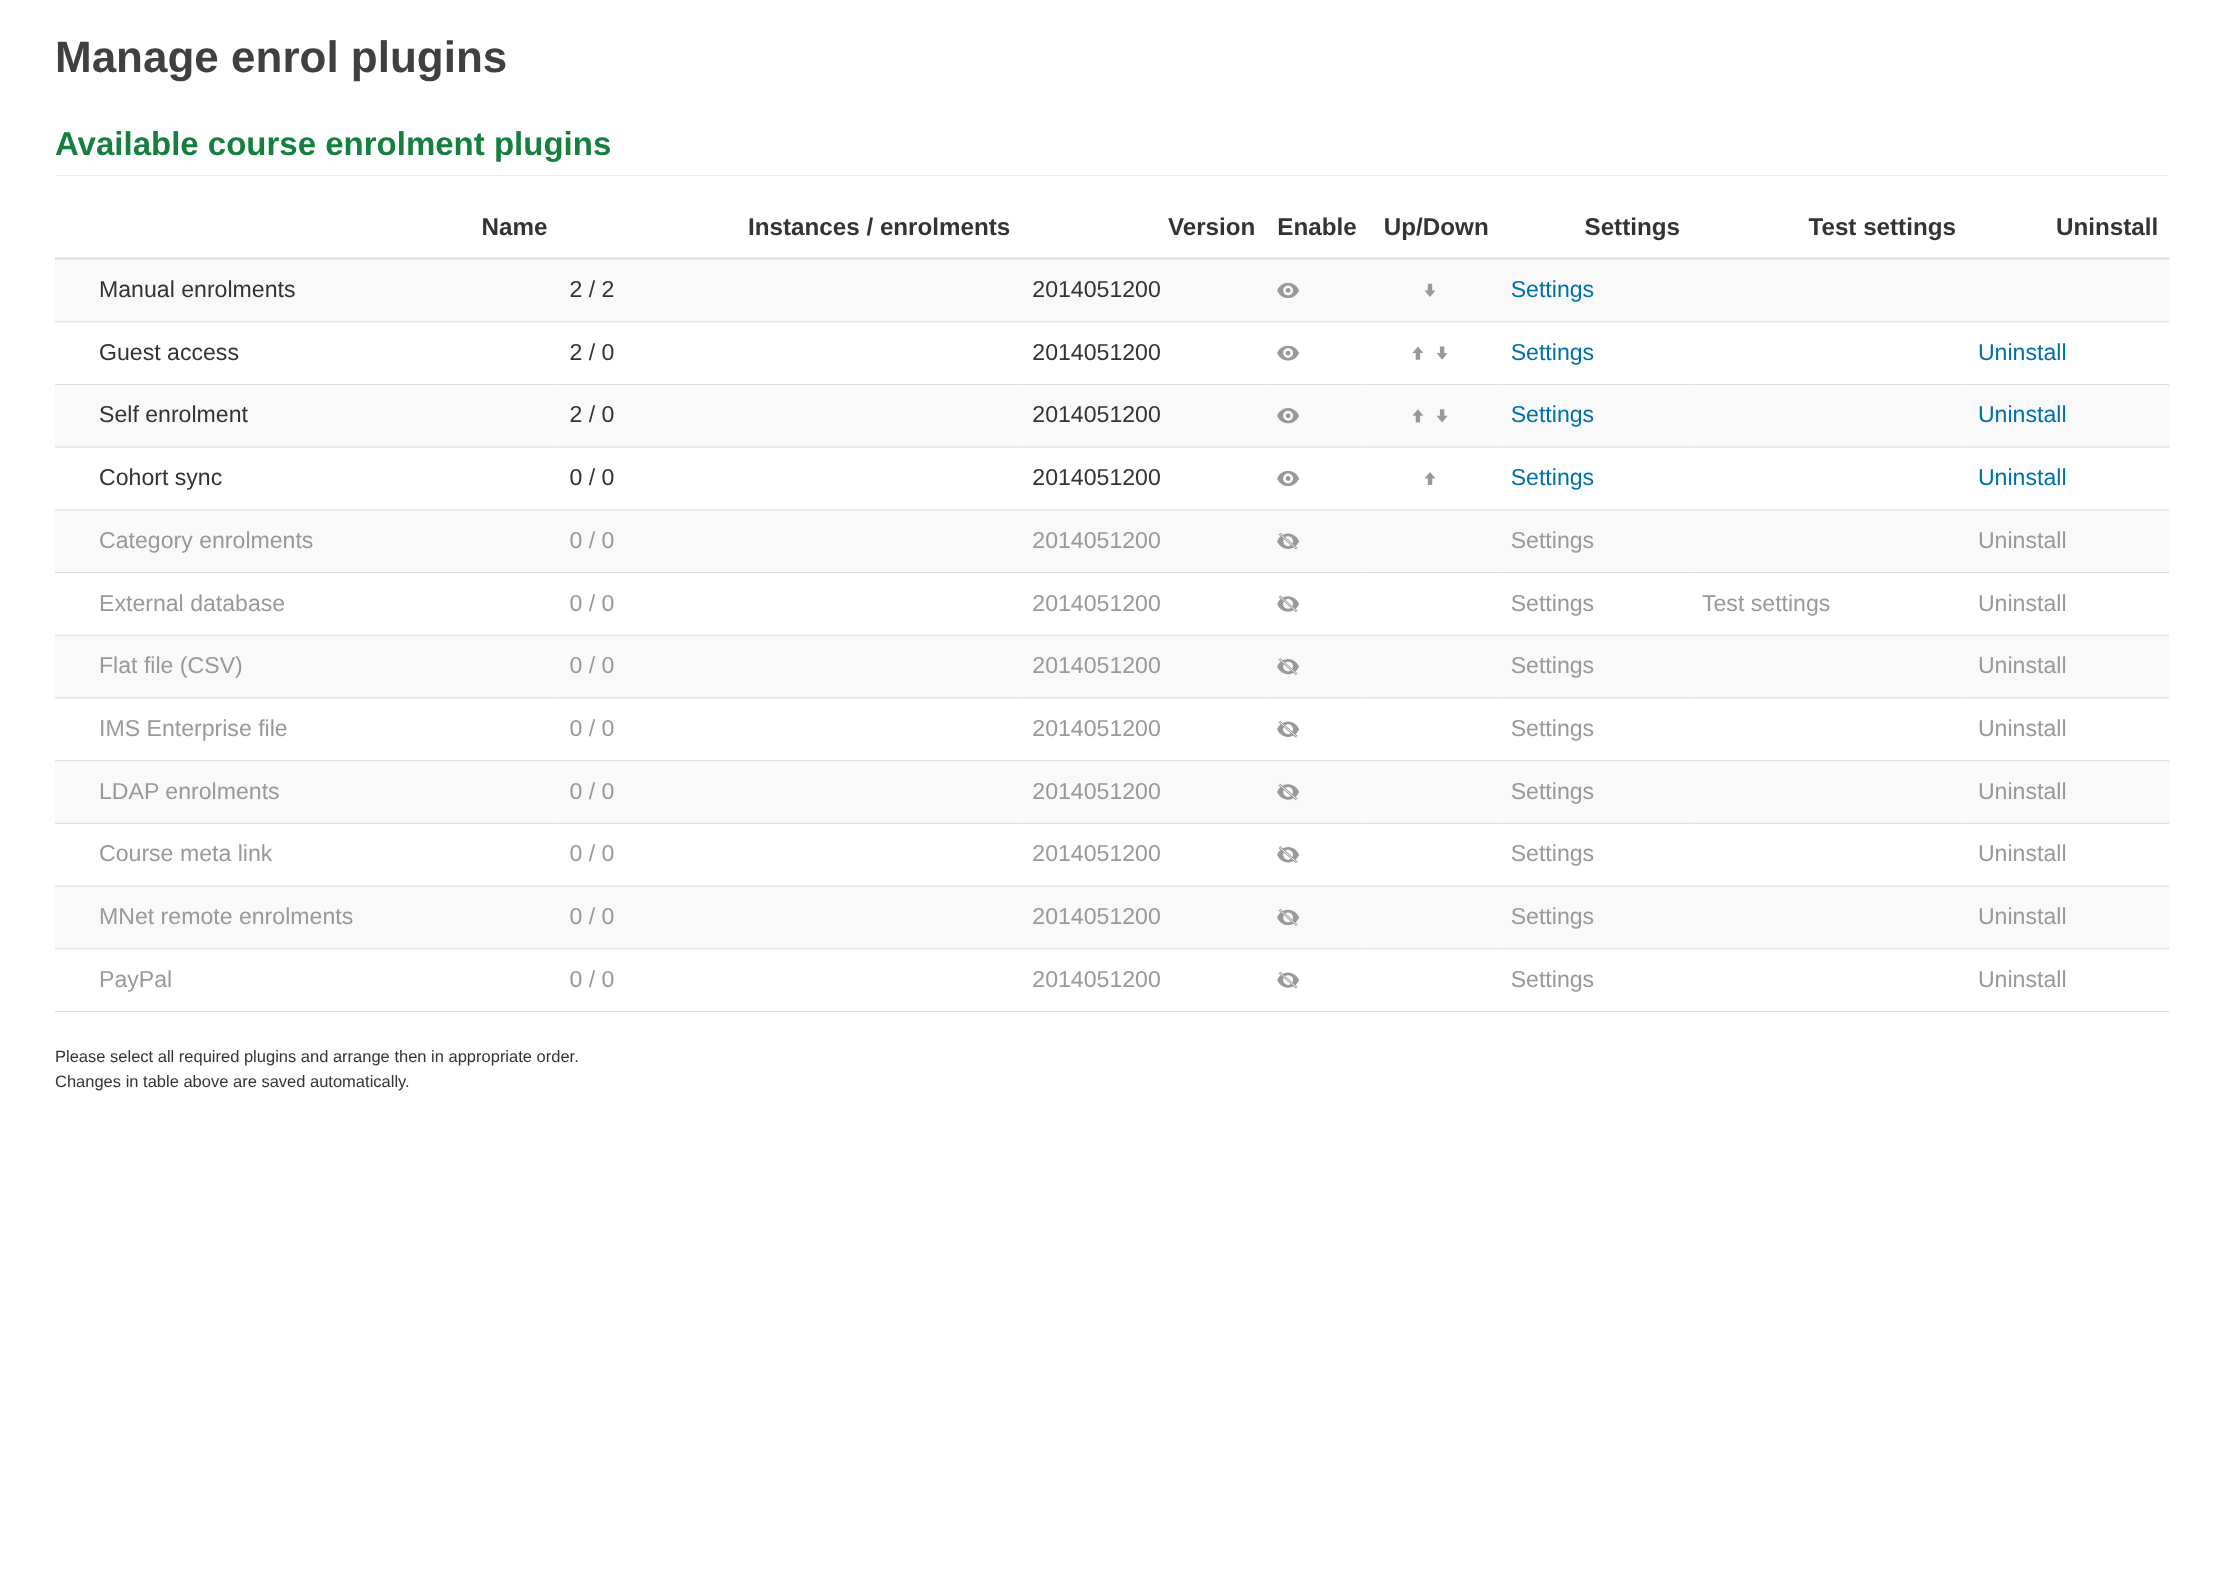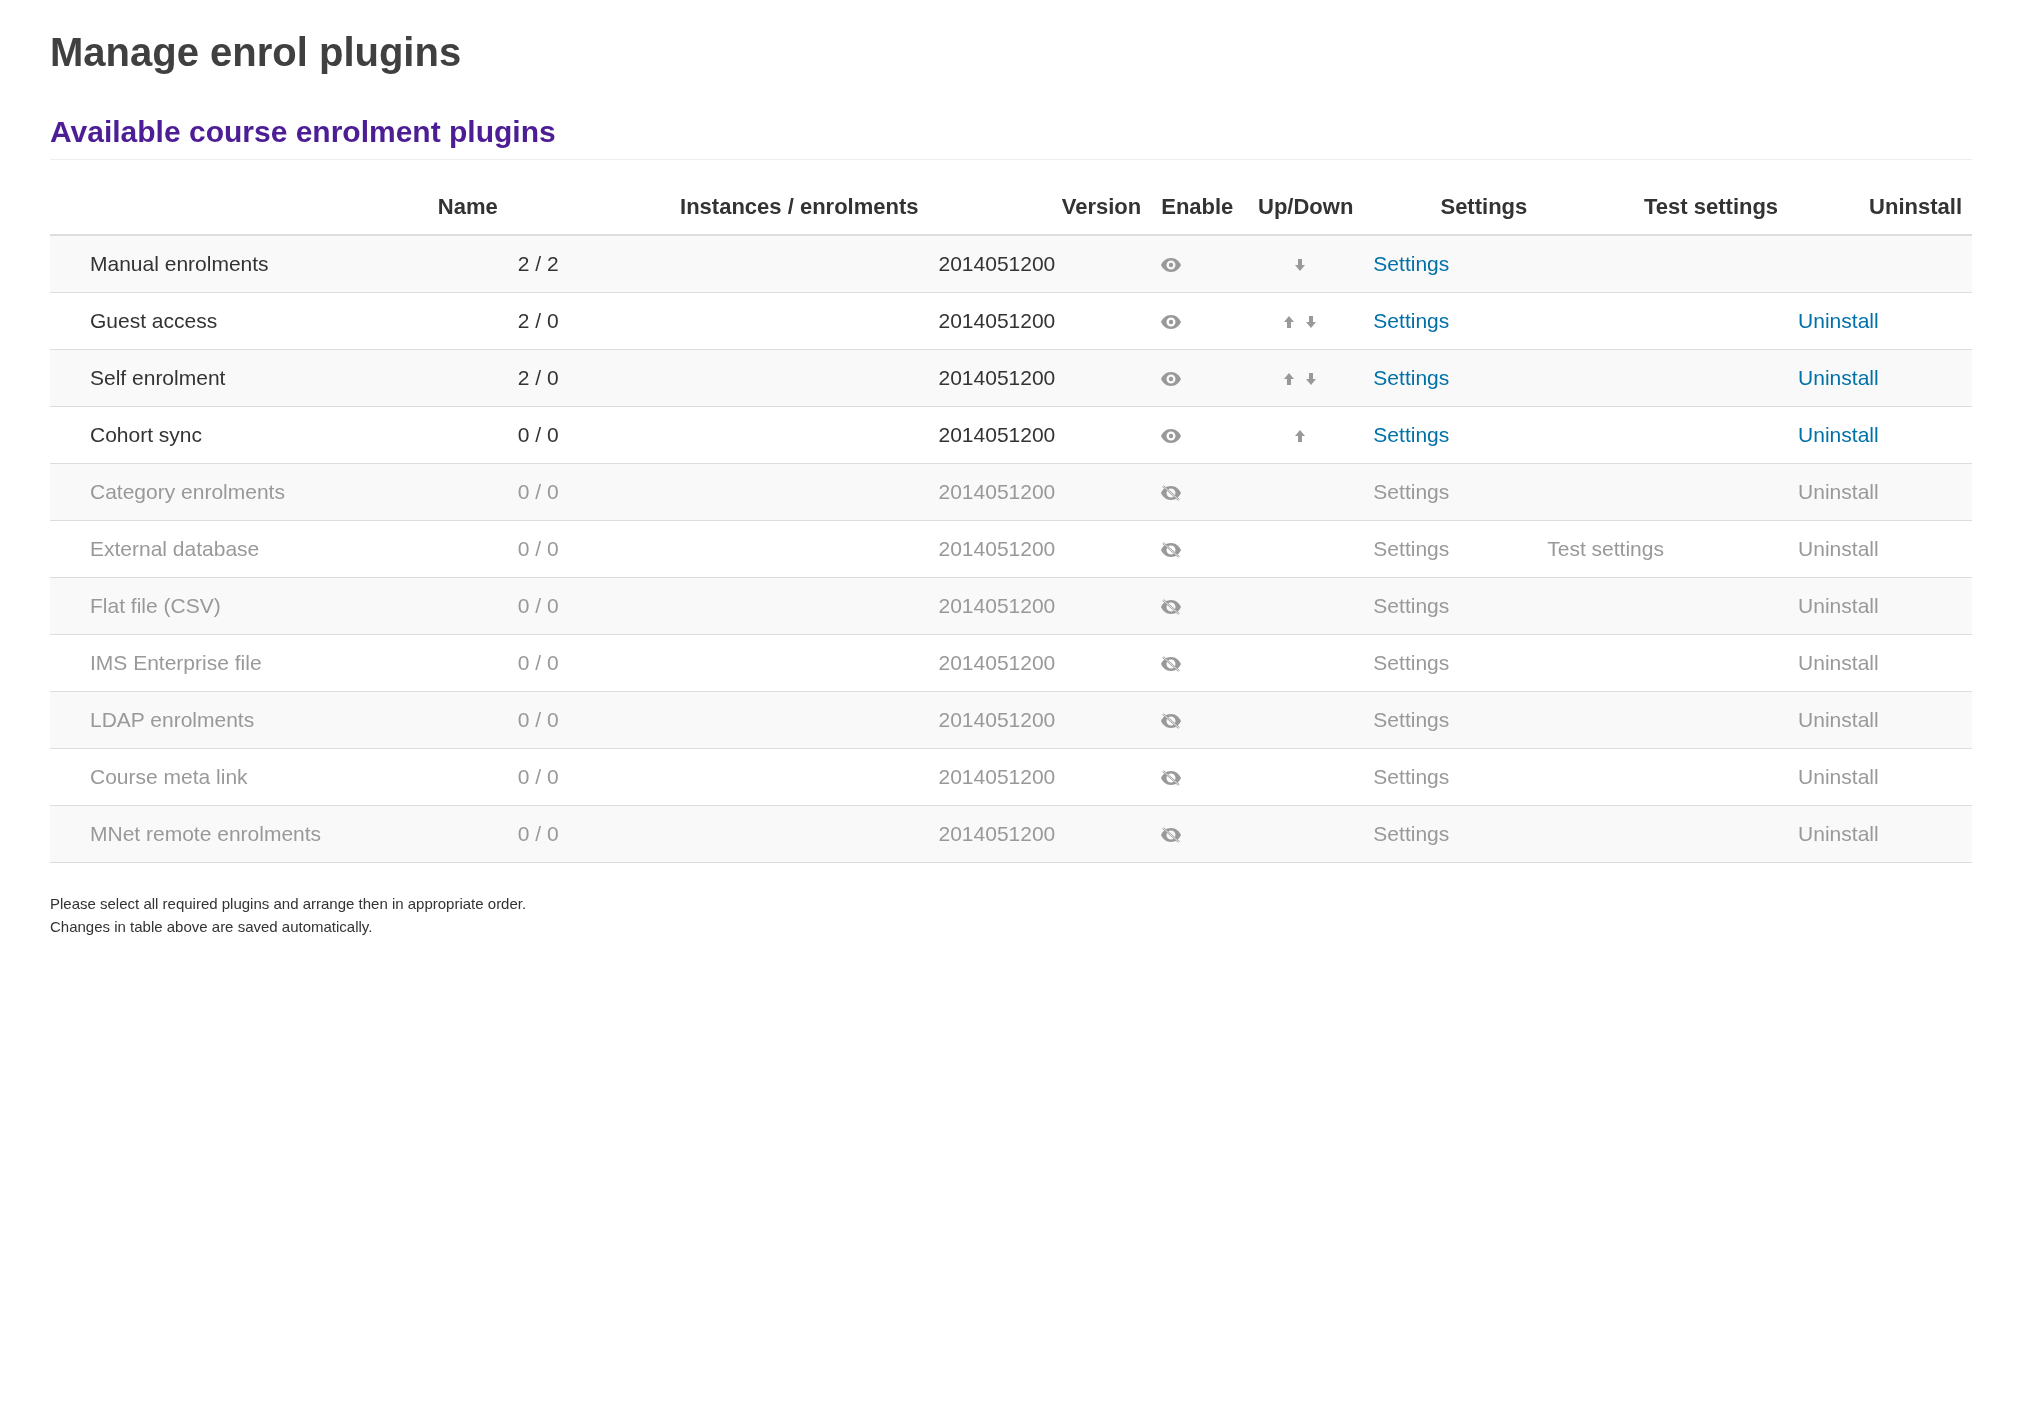--- a/index.html
+++ b/index.html
@@ -12,21 +12,21 @@
     }
     h1 {
       font-size: 40px;
       font-weight: bold;
       color: #404040;
       margin-bottom: 40px;
     }
     h2 {
       font-size: 30px;
       font-weight: bold;
-      color: #4c1d95;
+      color: #15803d;
       margin-bottom: 12px;
       padding-bottom: 10px;
       border-bottom: 1px solid #eee;
     }
     table {
       width: 100%;
       border-collapse: collapse;
       margin-top: 20px;
     }
     thead th {
@@ -247,19 +247,33 @@
         <td class="col-enable"><span class="icon"><svg width="20" height="16" viewBox="0 0 20 16">
               <path d="M10 1C5 1 1.5 4.5 0 8c1.5 3.5 5 7 10 7s8.5-3.5 10-7c-1.5-3.5-5-7-10-7zm0 11.5A4.5 4.5 0 1 1 10 3.5a4.5 4.5 0 0 1 0 9z" fill="#999"></path>
               <line x1="2" y1="1" x2="18" y2="15" stroke="#999" stroke-width="2.2"></line>
               <line x1="2" y1="1" x2="18" y2="15" stroke="#fff" stroke-width="0.8"></line>
             </svg></span></td>
         <td class="col-updown arrow-group"></td>
         <td><a class="link">Settings</a></td>
         <td></td>
         <td><a class="link">Uninstall</a></td>
       </tr>
+      <tr class="disabled">
+        <td class="col-name">PayPal</td>
+        <td>0 / 0</td>
+        <td>2014051200</td>
+        <td class="col-enable"><span class="icon"><svg width="20" height="16" viewBox="0 0 20 16">
+              <path d="M10 1C5 1 1.5 4.5 0 8c1.5 3.5 5 7 10 7s8.5-3.5 10-7c-1.5-3.5-5-7-10-7zm0 11.5A4.5 4.5 0 1 1 10 3.5a4.5 4.5 0 0 1 0 9z" fill="#999"></path>
+              <line x1="2" y1="1" x2="18" y2="15" stroke="#999" stroke-width="2.2"></line>
+              <line x1="2" y1="1" x2="18" y2="15" stroke="#fff" stroke-width="0.8"></line>
+            </svg></span></td>
+        <td class="col-updown arrow-group"></td>
+        <td><a class="link">Settings</a></td>
+        <td></td>
+        <td><a class="link">Uninstall</a></td>
+      </tr>
     </tbody>
 </table>
 
 <div class="footer-note">
   <div>Please select all required plugins and arrange then in appropriate order.</div>
   <div>Changes in table above are saved automatically.</div>
 </div>
 
 </body></html>

